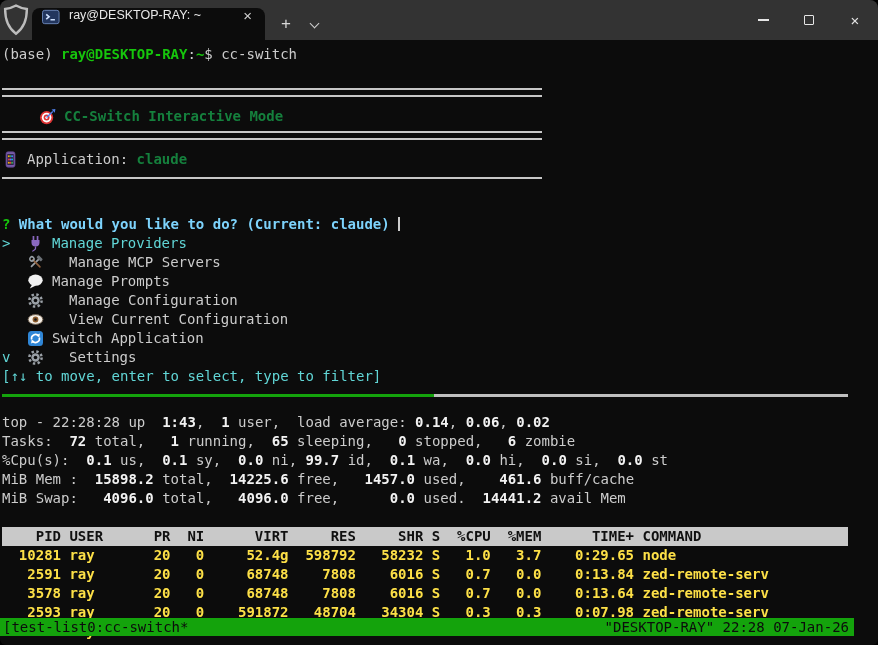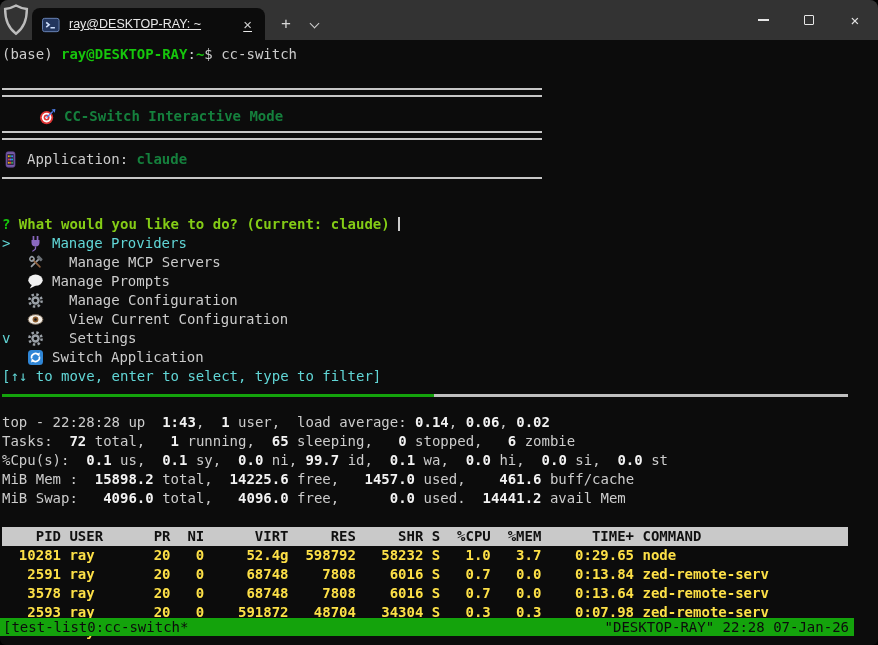--- a/index.html
+++ b/index.html
@@ -10,41 +10,41 @@
     font-family:"DejaVu Sans Mono", monospace;
   }
   
   .titlebar {
     height:40px; background:#333333; display:flex; align-items:flex-end;
     font-family:"Liberation Sans", sans-serif;
   }
   .shield { width:32px; height:40px; display:flex; align-items:center; justify-content:center; }
   .tab {
     width:233px; height:32px; background:#0c0c0c; border-radius:8px 8px 0 0;
-    display:flex; align-items:center; padding:0 8px 0 10px; color:#e8e8e8; font-size:12.5px;text-decoration:underline;
+    display:flex; padding:0 8px 0 10px; color:#e8e8e8; font-size:12.5px;
   }
   .tabicon { width:18px; height:17px; margin-right:9px; }
   .tabtitle { flex:1; white-space:nowrap; overflow:hidden; }
   .tabclose { color:#d0d0d0; font-size:15px; padding:0 5px; line-height:1; }
   .newtab { color:#d8d8d8; font-size:17px; padding:0 14px 6px 16px; }
   .tabdrop { padding:0 14px 9px 6px; }
   .chev { display:inline-block; width:7px; height:7px; border-right:1.4px solid #d0d0d0;
     border-bottom:1.4px solid #d0d0d0; transform:rotate(45deg); }
   .caption-spacer { flex:1; }
   .winbtn { width:46px; height:40px; display:flex; align-items:center; justify-content:center;
     color:#e6e6e6; font-size:15px; }
   .min-glyph { display:inline-block; width:11px; height:1.3px; background:#e6e6e6; }
   .max-glyph { display:inline-block; width:10px; height:10px; border:1.1px solid #e6e6e6; border-radius:1px; }
   
   .term { padding:5px 0 0 2px; color:#cccccc; font-size:14px; }
   .tl { height:19px; line-height:19px; white-space:pre; }
   .green { color:#16C60C; }
   .bl { color:#15803d; font-weight:bold; }
   .cy { color:#61D6D6; }
-  .bw { color:#84cc16; font-weight:bold; }
+  .bw { color:#7dd3fc; font-weight:bold; }
   .bb { color:#f2f2f2; font-weight:bold; }
   .sep2 { width:540px; height:9px; border-top:2px solid #c8c8c8; border-bottom:2px solid #c8c8c8; margin-top:5px; }
   .sep1 { width:540px; height:2px; background:#c8c8c8; margin-top:8px; }
   .indent37 { padding-left:37px; }
   .ic { display:inline-block; width:20px; margin-right:5px; vertical-align:middle; }
   .ic svg { width:17px; height:17px; vertical-align:-3px; }
   .mk { display:inline-block; width:25px; color:#61D6D6; }
   .mi.ind .ic { margin-right:22px; }
   .cursor { display:inline-block; width:2px; height:14px; background:#cccccc; vertical-align:-2px; }
   .pdiv { width:846px; height:3px; margin-top:8px;
@@ -163,33 +163,33 @@
             <circle cx="8.5" cy="8.5" r="4.2" fill="#9aa0a6"></circle>
             <circle cx="8.5" cy="8.5" r="1.8" fill="#0c0c0c"></circle>
           </svg></span><span>Manage Configuration</span></div>
 
     <div class="tl mi ind"><span class="mk"></span><span class="ic"><svg viewBox="0 0 17 17">
             <ellipse cx="8.5" cy="8.5" rx="7.4" ry="4.9" fill="#f5efe6" stroke="#6b5b4a" stroke-width="1"></ellipse>
             <circle cx="8.5" cy="8.5" r="2.9" fill="#8a5a2b"></circle>
             <circle cx="8.5" cy="8.5" r="1.3" fill="#1a1a1a"></circle>
           </svg></span><span>View Current Configuration</span></div>
 
-    <div class="tl mi ind"><span class="mk">v</span><span class="ic"><svg viewBox="0 0 17 17">
-            <circle cx="8.5" cy="8.5" r="6.1" fill="none" stroke="#9aa0a6" stroke-width="2.5" stroke-dasharray="2.4 2.4"></circle>
-            <circle cx="8.5" cy="8.5" r="4.2" fill="#9aa0a6"></circle>
-            <circle cx="8.5" cy="8.5" r="1.8" fill="#0c0c0c"></circle>
-          </svg></span><span>Settings</span></div>
-
     <div class="tl mi"><span class="mk"></span><span class="ic"><svg viewBox="0 0 17 17">
             <rect x="1" y="1" width="15" height="15" rx="3.5" fill="#2f86d6"></rect>
             <path d="M4.7 9.6 A4 4 0 0 1 11.6 5.9" fill="none" stroke="#fff" stroke-width="1.6"></path>
             <polygon points="12.9,3.4 12.3,7.6 9.3,5.2" fill="#fff"></polygon>
             <path d="M12.3 7.4 A4 4 0 0 1 5.4 11.1" fill="none" stroke="#fff" stroke-width="1.6"></path>
             <polygon points="4.1,13.6 4.7,9.4 7.7,11.8" fill="#fff"></polygon>
           </svg></span><span>Switch Application</span></div>
+
+    <div class="tl mi ind"><span class="mk">v</span><span class="ic"><svg viewBox="0 0 17 17">
+            <circle cx="8.5" cy="8.5" r="6.1" fill="none" stroke="#9aa0a6" stroke-width="2.5" stroke-dasharray="2.4 2.4"></circle>
+            <circle cx="8.5" cy="8.5" r="4.2" fill="#9aa0a6"></circle>
+            <circle cx="8.5" cy="8.5" r="1.8" fill="#0c0c0c"></circle>
+          </svg></span><span>Settings</span></div>
 
     <div class="tl cy">[↑↓ to move, enter to select, type to filter]</div>
 
     <div class="tl"><div class="pdiv"></div></div>
 
     <div class="tl"><span>top - 22:28:28 up  </span><span class="bb">1:43</span><span>,  </span><span class="bb">1</span><span> user,  load average: </span><span class="bb">0.14</span><span>, </span><span class="bb">0.06</span><span>, </span><span class="bb">0.02</span></div>
     <div class="tl"><span>Tasks:  </span><span class="bb">72</span><span> total,   </span><span class="bb">1</span><span> running,  </span><span class="bb">65</span><span> sleeping,   </span><span class="bb">0</span><span> stopped,   </span><span class="bb">6</span><span> zombie</span></div>
     <div class="tl"><span>%Cpu(s):  </span><span class="bb">0.1</span><span> us,  </span><span class="bb">0.1</span><span> sy,  </span><span class="bb">0.0</span><span> ni, </span><span class="bb">99.7</span><span> id,  </span><span class="bb">0.1</span><span> wa,  </span><span class="bb">0.0</span><span> hi,  </span><span class="bb">0.0</span><span> si,  </span><span class="bb">0.0</span><span> st</span></div>
     <div class="tl"><span>MiB Mem :  </span><span class="bb">15898.2</span><span> total,  </span><span class="bb">14225.6</span><span> free,   </span><span class="bb">1457.0</span><span> used,    </span><span class="bb">461.6</span><span> buff/cache</span></div>
     <div class="tl"><span>MiB Swap:   </span><span class="bb">4096.0</span><span> total,   </span><span class="bb">4096.0</span><span> free,      </span><span class="bb">0.0</span><span> used.  </span><span class="bb">14441.2</span><span> avail Mem</span></div>

